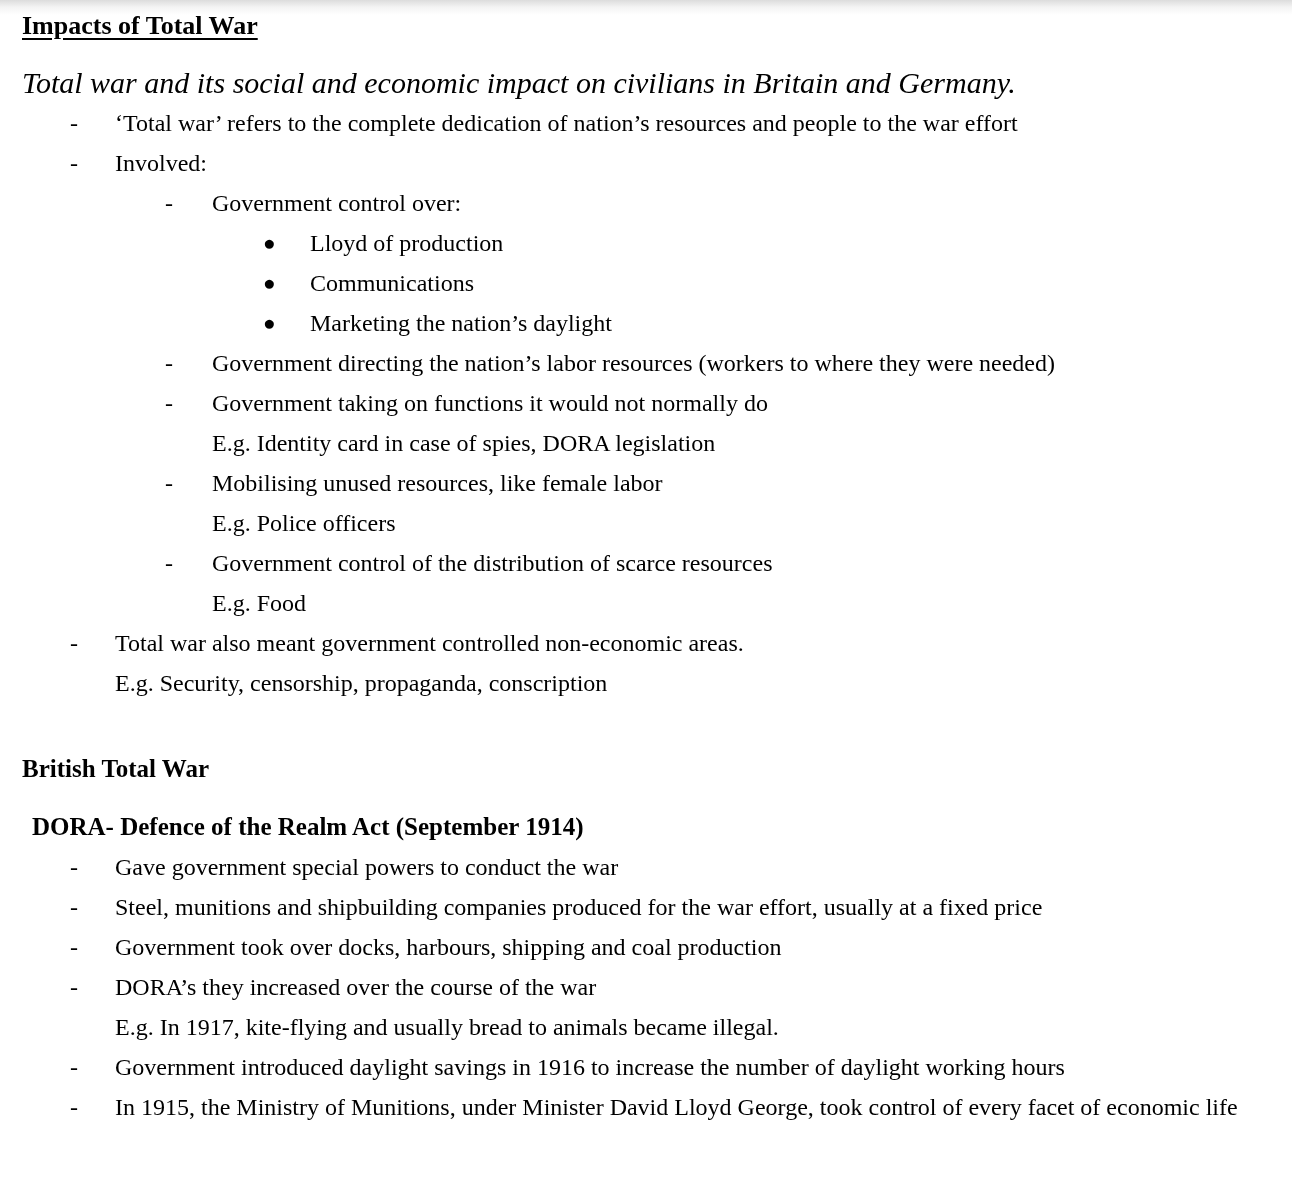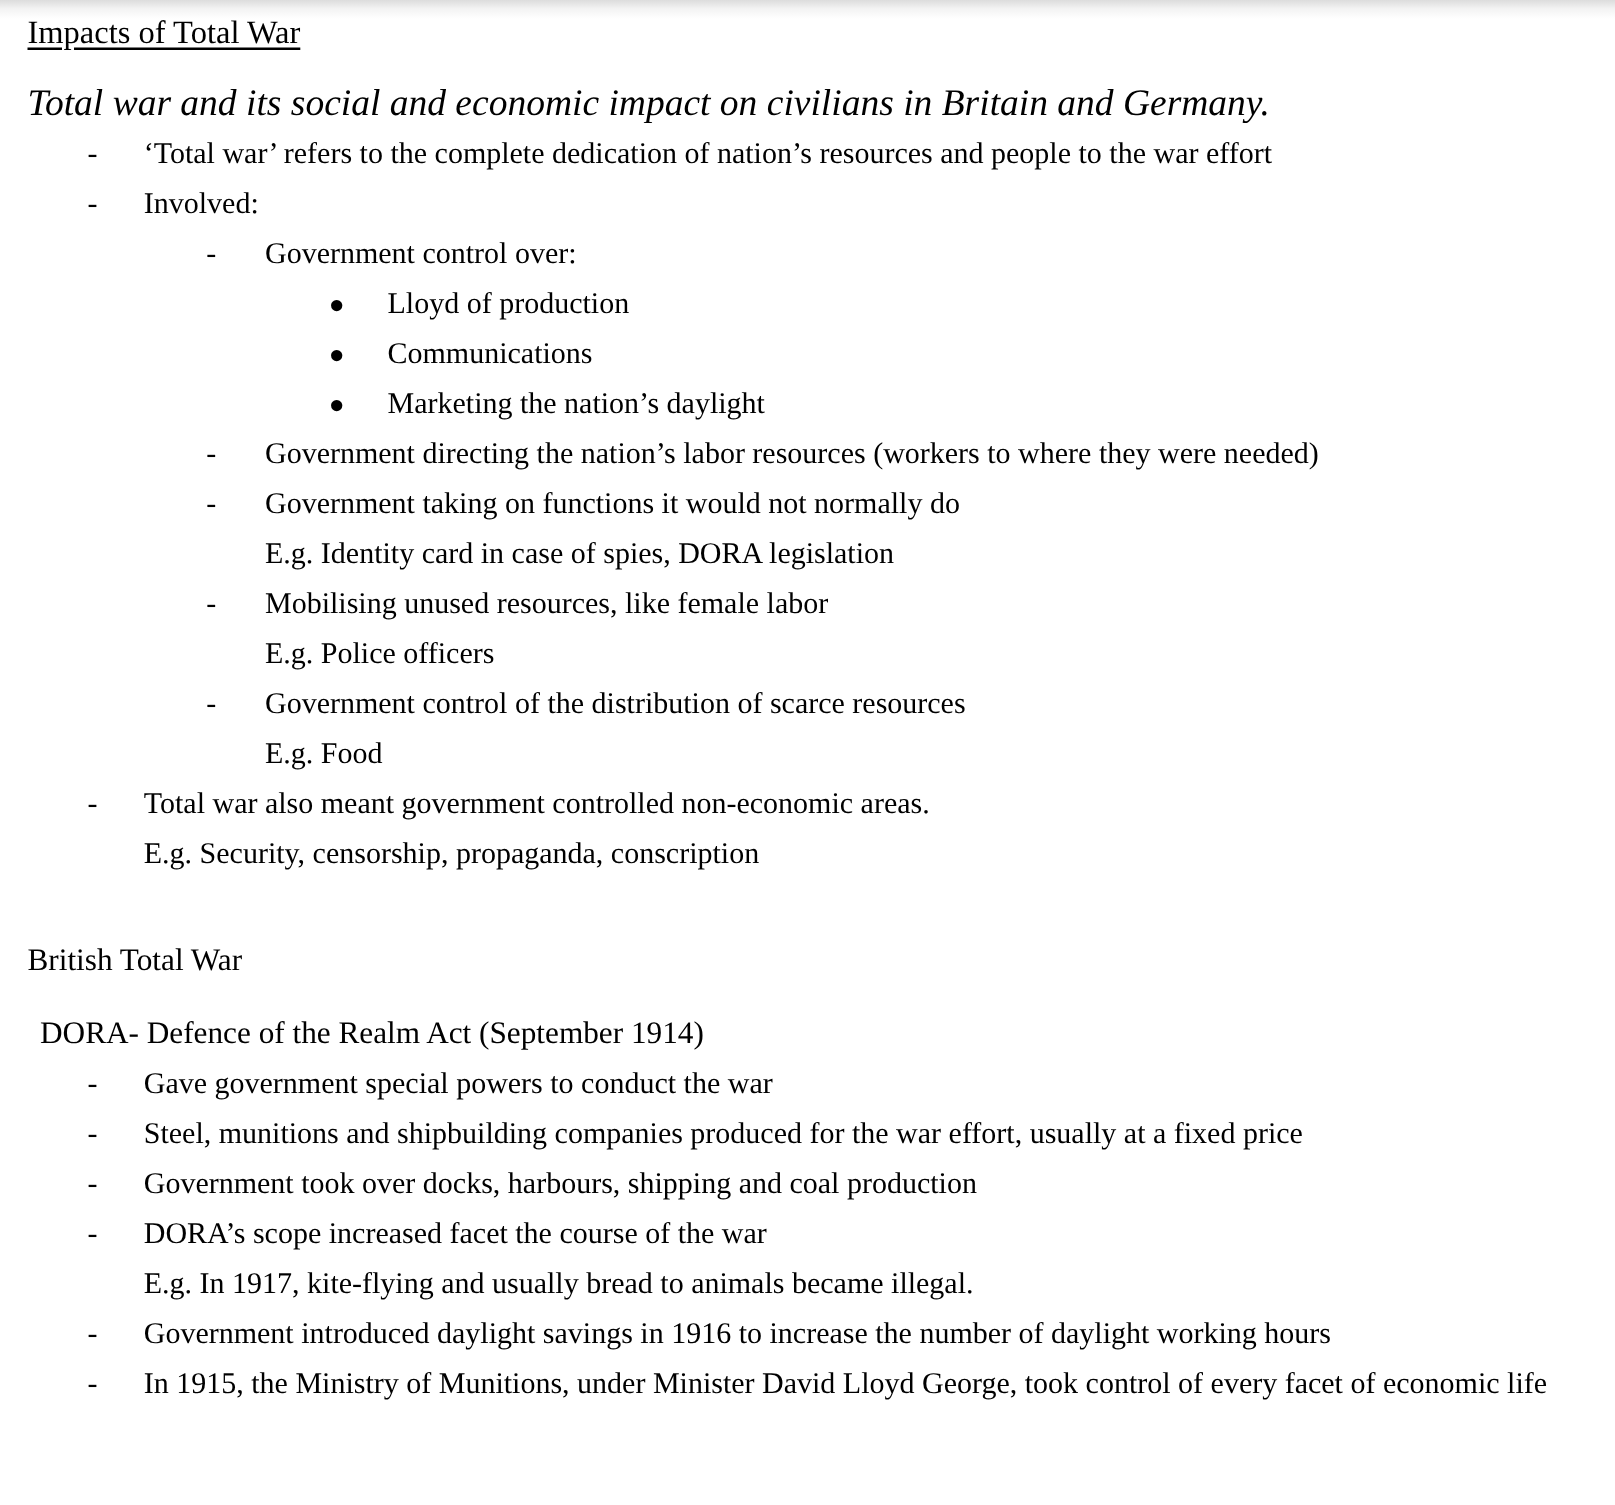--- a/index.html
+++ b/index.html
@@ -29,21 +29,21 @@
   .doc {
     position: relative;
     box-sizing: border-box;
     width: 1292px;
     padding: 6px 30px 0 22px;
     font-size: 24px;
     line-height: 40px;
   }
   .doc-title {
     font-size: 26px;
-    font-weight: normal;
+    font-weight: bold;
     line-height: 40px;
   }
   .doc-title .underline {
     text-decoration: underline;
     text-decoration-thickness: 2px;
     text-underline-offset: 4px;
   }
   .doc-subtitle {
     margin-top: 17px;
     font-style: italic;
@@ -62,21 +62,21 @@
   .marker {
     position: absolute;
     top: 0;
     line-height: 40px;
   }
   .lv1 > .marker { left: 48px; }
   .lv2 > .marker { left: 143px; }
   .lv3 > .marker { left: 241px; font-size: 21px; }
   .heading {
     font-size: 25px;
-    font-weight: normal;
+    font-weight: bold;
     line-height: 40px;
   }
   .heading-british { margin-top: 46px; }
   .heading-dora { margin-top: 18px; margin-left: 10px; }
 </style>
 </head>
 <body>
 
 <div class="page">
   <div class="top-fade"></div>
@@ -108,20 +108,20 @@
     </div>
 
     <div class="heading heading-british">British Total War</div>
 
     <div class="heading heading-dora">DORA- Defence of the Realm Act (September 1914)</div>
 
     <div class="list">
       <div class="li lv1"><span class="marker">-</span><span>Gave government special powers to conduct the war</span></div>
       <div class="li lv1"><span class="marker">-</span><span>Steel, munitions and shipbuilding companies produced for the war effort, usually at a fixed price</span></div>
       <div class="li lv1"><span class="marker">-</span><span>Government took over docks, harbours, shipping and coal production</span></div>
-      <div class="li lv1"><span class="marker">-</span><span>DORA’s scope increased facet the course of the war</span></div>
+      <div class="li lv1"><span class="marker">-</span><span>DORA’s they increased over the course of the war</span></div>
       <div class="li lv1"><span>E.g. In 1917, kite-flying and usually bread to animals became illegal.</span></div>
       <div class="li lv1"><span class="marker">-</span><span>Government introduced daylight savings in 1916 to increase the number of daylight working hours</span></div>
       <div class="li lv1"><span class="marker">-</span><span>In 1915, the Ministry of Munitions, under Minister David Lloyd George, took control of every facet of economic life</span></div>
     </div>
 
   </div>
 </div>
 
 </body></html>

